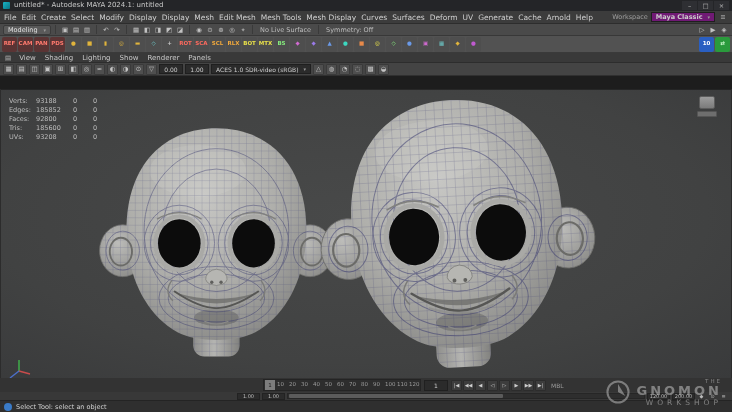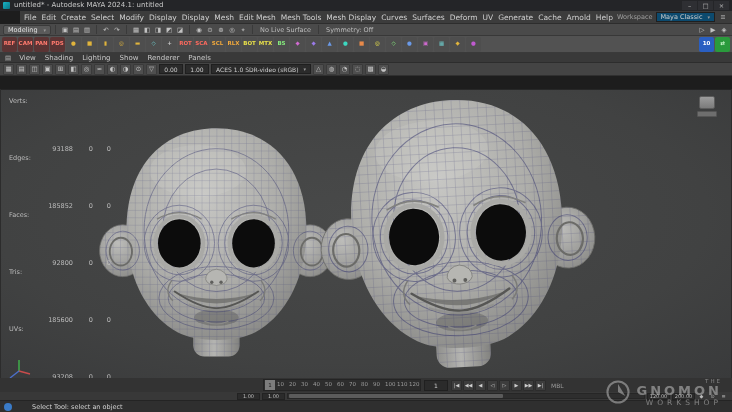--- a/index.html
+++ b/index.html
@@ -7,26 +7,26 @@
   .app{position:relative;width:732px;height:412px;font-family:"DejaVu Sans",sans-serif;color:#ccc;overflow:hidden;}
 
   
   .titlebar{position:absolute;left:0;top:0;right:0;height:11px;background:#242528;display:flex;align-items:center;gap:4px;padding:0 3px;}
   .maya-logo{width:7px;height:7px;border-radius:1px;background:linear-gradient(135deg,#19b5c6,#0a7485);flex:0 0 auto;}
   .title-text{font-size:7px;color:#c9c9c9;line-height:1;white-space:nowrap;}
   .win-controls{margin-left:auto;display:flex;gap:1px;}
   .win-btn{width:15px;height:9px;display:flex;align-items:center;justify-content:center;font-size:6.5px;color:#bbb;background:#2e2f33;}
 
   
-  .menubar{position:absolute;left:0;top:11px;right:0;height:13px;background:#3c3c3c;border-bottom:1px solid #2d2d2d;display:flex;align-items:center;padding:0 4px;margin-left:20px;}
+  .menubar{position:absolute;left:0;top:11px;right:0;height:13px;background:#3c3c3c;border-bottom:1px solid #2d2d2d;display:flex;align-items:center;padding:0 4px;}
   .menus{display:flex;gap:5px;white-space:nowrap;overflow:hidden;}
   .menu-item{font-size:7.5px;color:#cfcfcf;}
   .workspace{margin-left:auto;display:flex;align-items:center;gap:3px;}
   .ws-label{font-size:6.5px;color:#9f9f9f;}
-  .ws-select{background:#0c4a6e;border:1px solid #1f1f1f;height:10px;display:flex;align-items:center;gap:5px;padding:0 4px;font-size:6.5px;color:#ccc;}
+  .ws-select{background:#701a75;border:1px solid #1f1f1f;height:10px;display:flex;align-items:center;gap:5px;padding:0 4px;font-size:6.5px;color:#ccc;font-weight:bold;}
   .chev{font-size:5px;color:#999;}
 
   
   .statusline{position:absolute;left:0;top:24px;right:0;height:12px;background:#4a4a4a;border-bottom:1px solid #383838;display:flex;align-items:center;gap:2px;padding:0 3px;}
   .mode-select{background:#5a5a5a;border:1px solid #3a3a3a;border-radius:2px;height:10px;padding:0 4px;display:flex;align-items:center;gap:6px;font-size:6.5px;color:#e0e0e0;}
   .sl-sep{width:1px;height:9px;background:#5f5f5f;border-left:1px solid #3a3a3a;margin:0 2px;}
   .sl-group{display:flex;gap:1px;}
   .sl-icon{width:10px;height:10px;display:flex;align-items:center;justify-content:center;font-size:6.5px;color:#c2c2c2;}
   .sl-text{font-size:6.5px;color:#bdbdbd;padding:0 3px;white-space:nowrap;}
   .sl-right{margin-left:auto;display:flex;gap:1px;}
@@ -47,21 +47,21 @@
   .paneltoolbar{position:absolute;left:0;top:63px;right:0;height:13px;background:#444;border-bottom:1px solid #303030;display:flex;align-items:center;gap:2px;padding:0 3px;}
   .pt-group{display:flex;gap:2px;}
   .pt-icon{width:11px;height:11px;background:#4f4f4f;border:1px solid #3a3a3a;border-radius:1px;display:flex;align-items:center;justify-content:center;font-size:6.5px;color:#c4c4c4;}
   .pt-field{height:10px;min-width:24px;background:#2b2b2b;border:1px solid #1f1f1f;display:flex;align-items:center;justify-content:center;font-size:6px;color:#ccc;padding:0 2px;}
   .pt-select{height:10px;background:#2b2b2b;border:1px solid #1f1f1f;display:flex;align-items:center;gap:5px;padding:0 4px;font-size:6px;color:#ccc;white-space:nowrap;}
 
   
   .viewport{position:absolute;left:0;top:89px;right:0;height:302px;background:#000000;border-left:1px solid #2c2c2c;border-right:1px solid #2c2c2c;overflow:hidden;}
   .scene{position:absolute;inset:0;width:100%;height:100%;display:block;}
   .hud{position:absolute;left:8px;top:8px;display:grid;grid-template-columns:27px 37px 20px 18px;font-size:6.5px;line-height:9px;color:#bcbcbc;}
-  .hud .num{text-align:right;margin-top:48px;}
+  .hud .num{}
   .camera-label{position:absolute;left:0;right:0;bottom:4px;text-align:center;font-size:6.5px;color:#9f9f9f;}
   .viewcube{position:absolute;right:14px;top:7px;display:flex;flex-direction:column;gap:2px;align-items:center;}
   .vc-box{width:16px;height:13px;background:linear-gradient(#9c9c9c,#7b7b7b);border:1px solid #5c5c5c;border-radius:2px;}
   .vc-bar{width:20px;height:6px;background:#6e6e6e;border:1px solid #555;border-radius:1px;}
   .axis{position:absolute;left:5px;bottom:8px;}
 
   
   .timeslider{position:absolute;left:0;top:378px;right:0;height:14px;background:#333;display:flex;align-items:center;}
   .ruler{position:relative;margin-left:263px;width:158px;height:12px;background:#2d2d2d;border:1px solid #242424;}
   .ticks{display:flex;width:100%;height:100%;align-items:center;}
@@ -75,21 +75,21 @@
 
   
   .rangeslider{position:absolute;left:0;top:392px;right:0;height:8px;background:#383838;display:flex;align-items:center;gap:2px;padding:0 4px 0 237px;}
   .rs-field{width:23px;height:7px;background:#2b2b2b;border:1px solid #222;display:flex;align-items:center;justify-content:center;font-size:5px;color:#bbb;}
   .rs-bar{flex:1;height:6px;background:#2e2e2e;border:1px solid #262626;position:relative;}
   .rs-inner{position:absolute;left:1px;top:0;bottom:0;width:60%;background:#5b5b5b;border-radius:1px;}
   .rs-icons{display:flex;gap:2px;}
   .rs-icon{width:9px;height:8px;display:flex;align-items:center;justify-content:center;font-size:5px;color:#bbb;}
 
   
-  .cmdline{position:absolute;left:0;top:400px;right:0;height:12px;background:#2f2f2f;border-top:1px solid #242424;display:flex;align-items:center;gap:20px;padding:0 4px;}
+  .cmdline{position:absolute;left:0;top:400px;right:0;height:12px;background:#2f2f2f;border-top:1px solid #242424;display:flex;align-items:center;gap:4px;padding:0 4px;}
   .cmd-icon{width:8px;height:8px;border-radius:50%;background:#3a7bc8;flex:0 0 auto;}
   .cmd-text{font-size:6.5px;color:#d2d2d2;white-space:nowrap;}
 
   
   .watermark{position:absolute;right:10px;bottom:6px;display:flex;align-items:center;gap:6px;opacity:.45;z-index:50;pointer-events:none;color:#e0e0e0;text-align:right;}
   .wm-the{font-size:5.5px;letter-spacing:2px;line-height:1;}
   .wm-line1{font-size:13px;font-weight:bold;letter-spacing:3px;line-height:1.1;}
   .wm-line2{font-size:7.5px;letter-spacing:4px;line-height:1;}
 </style>
 </head>

